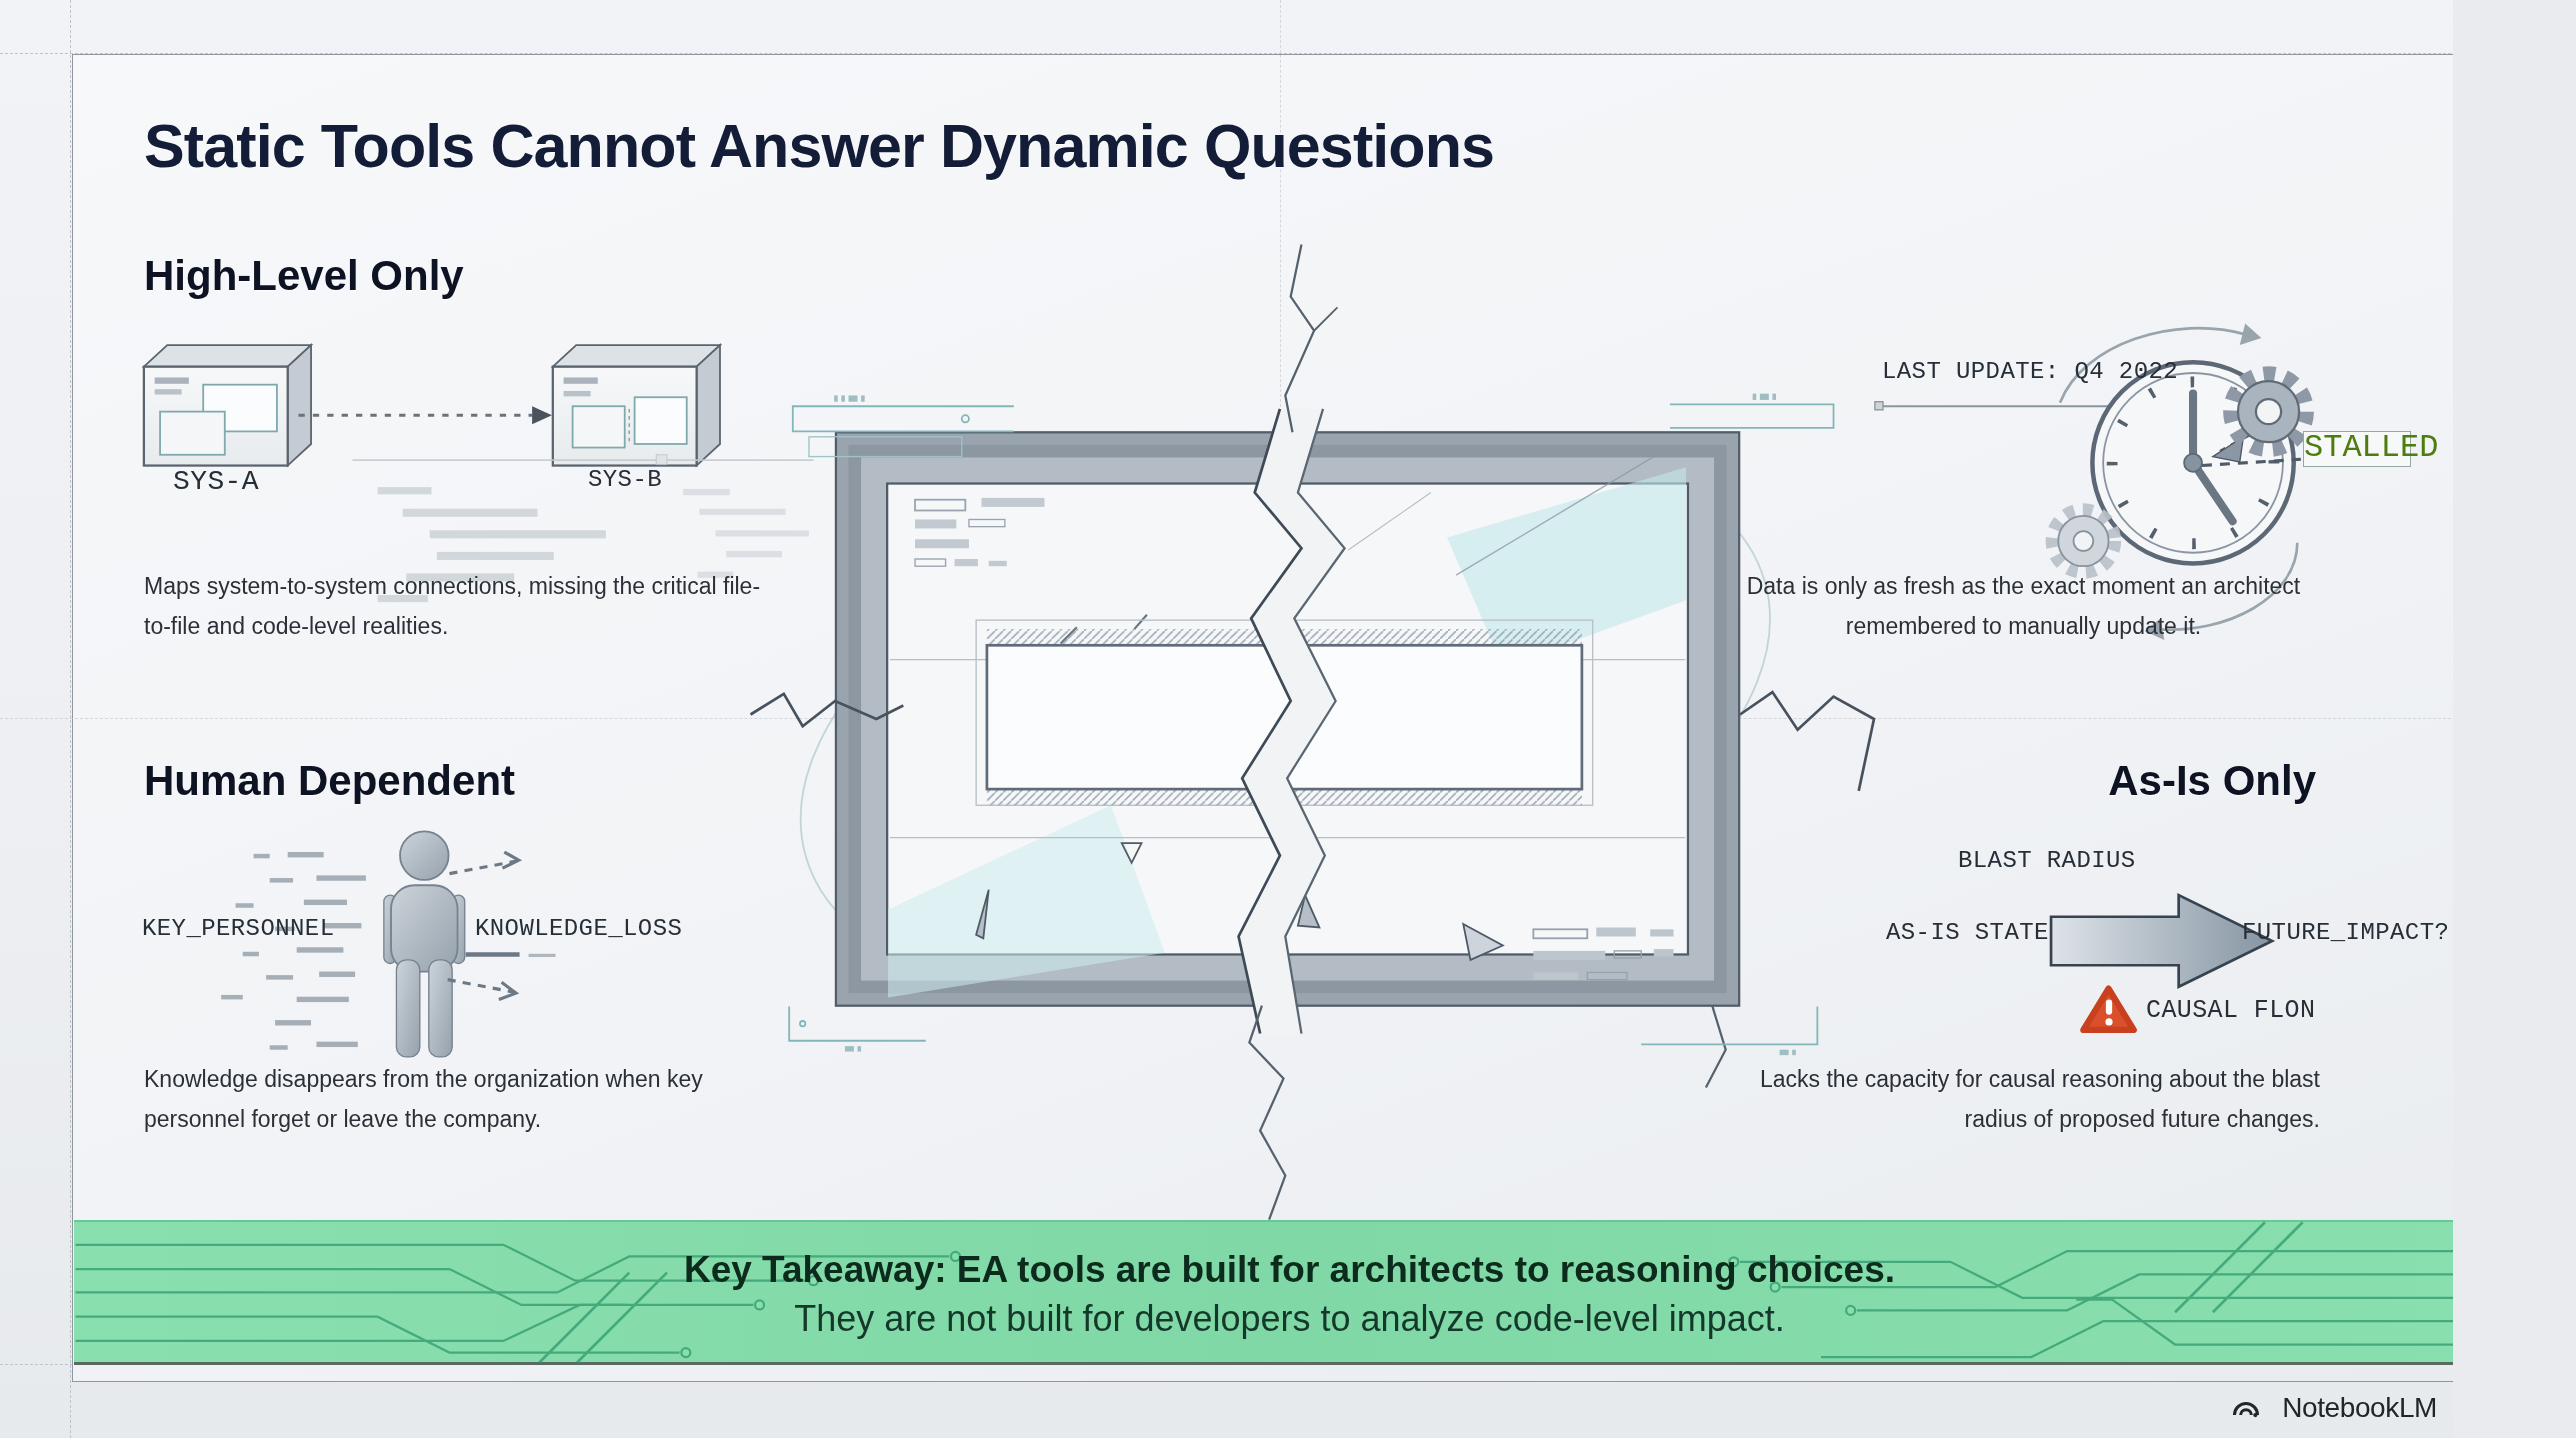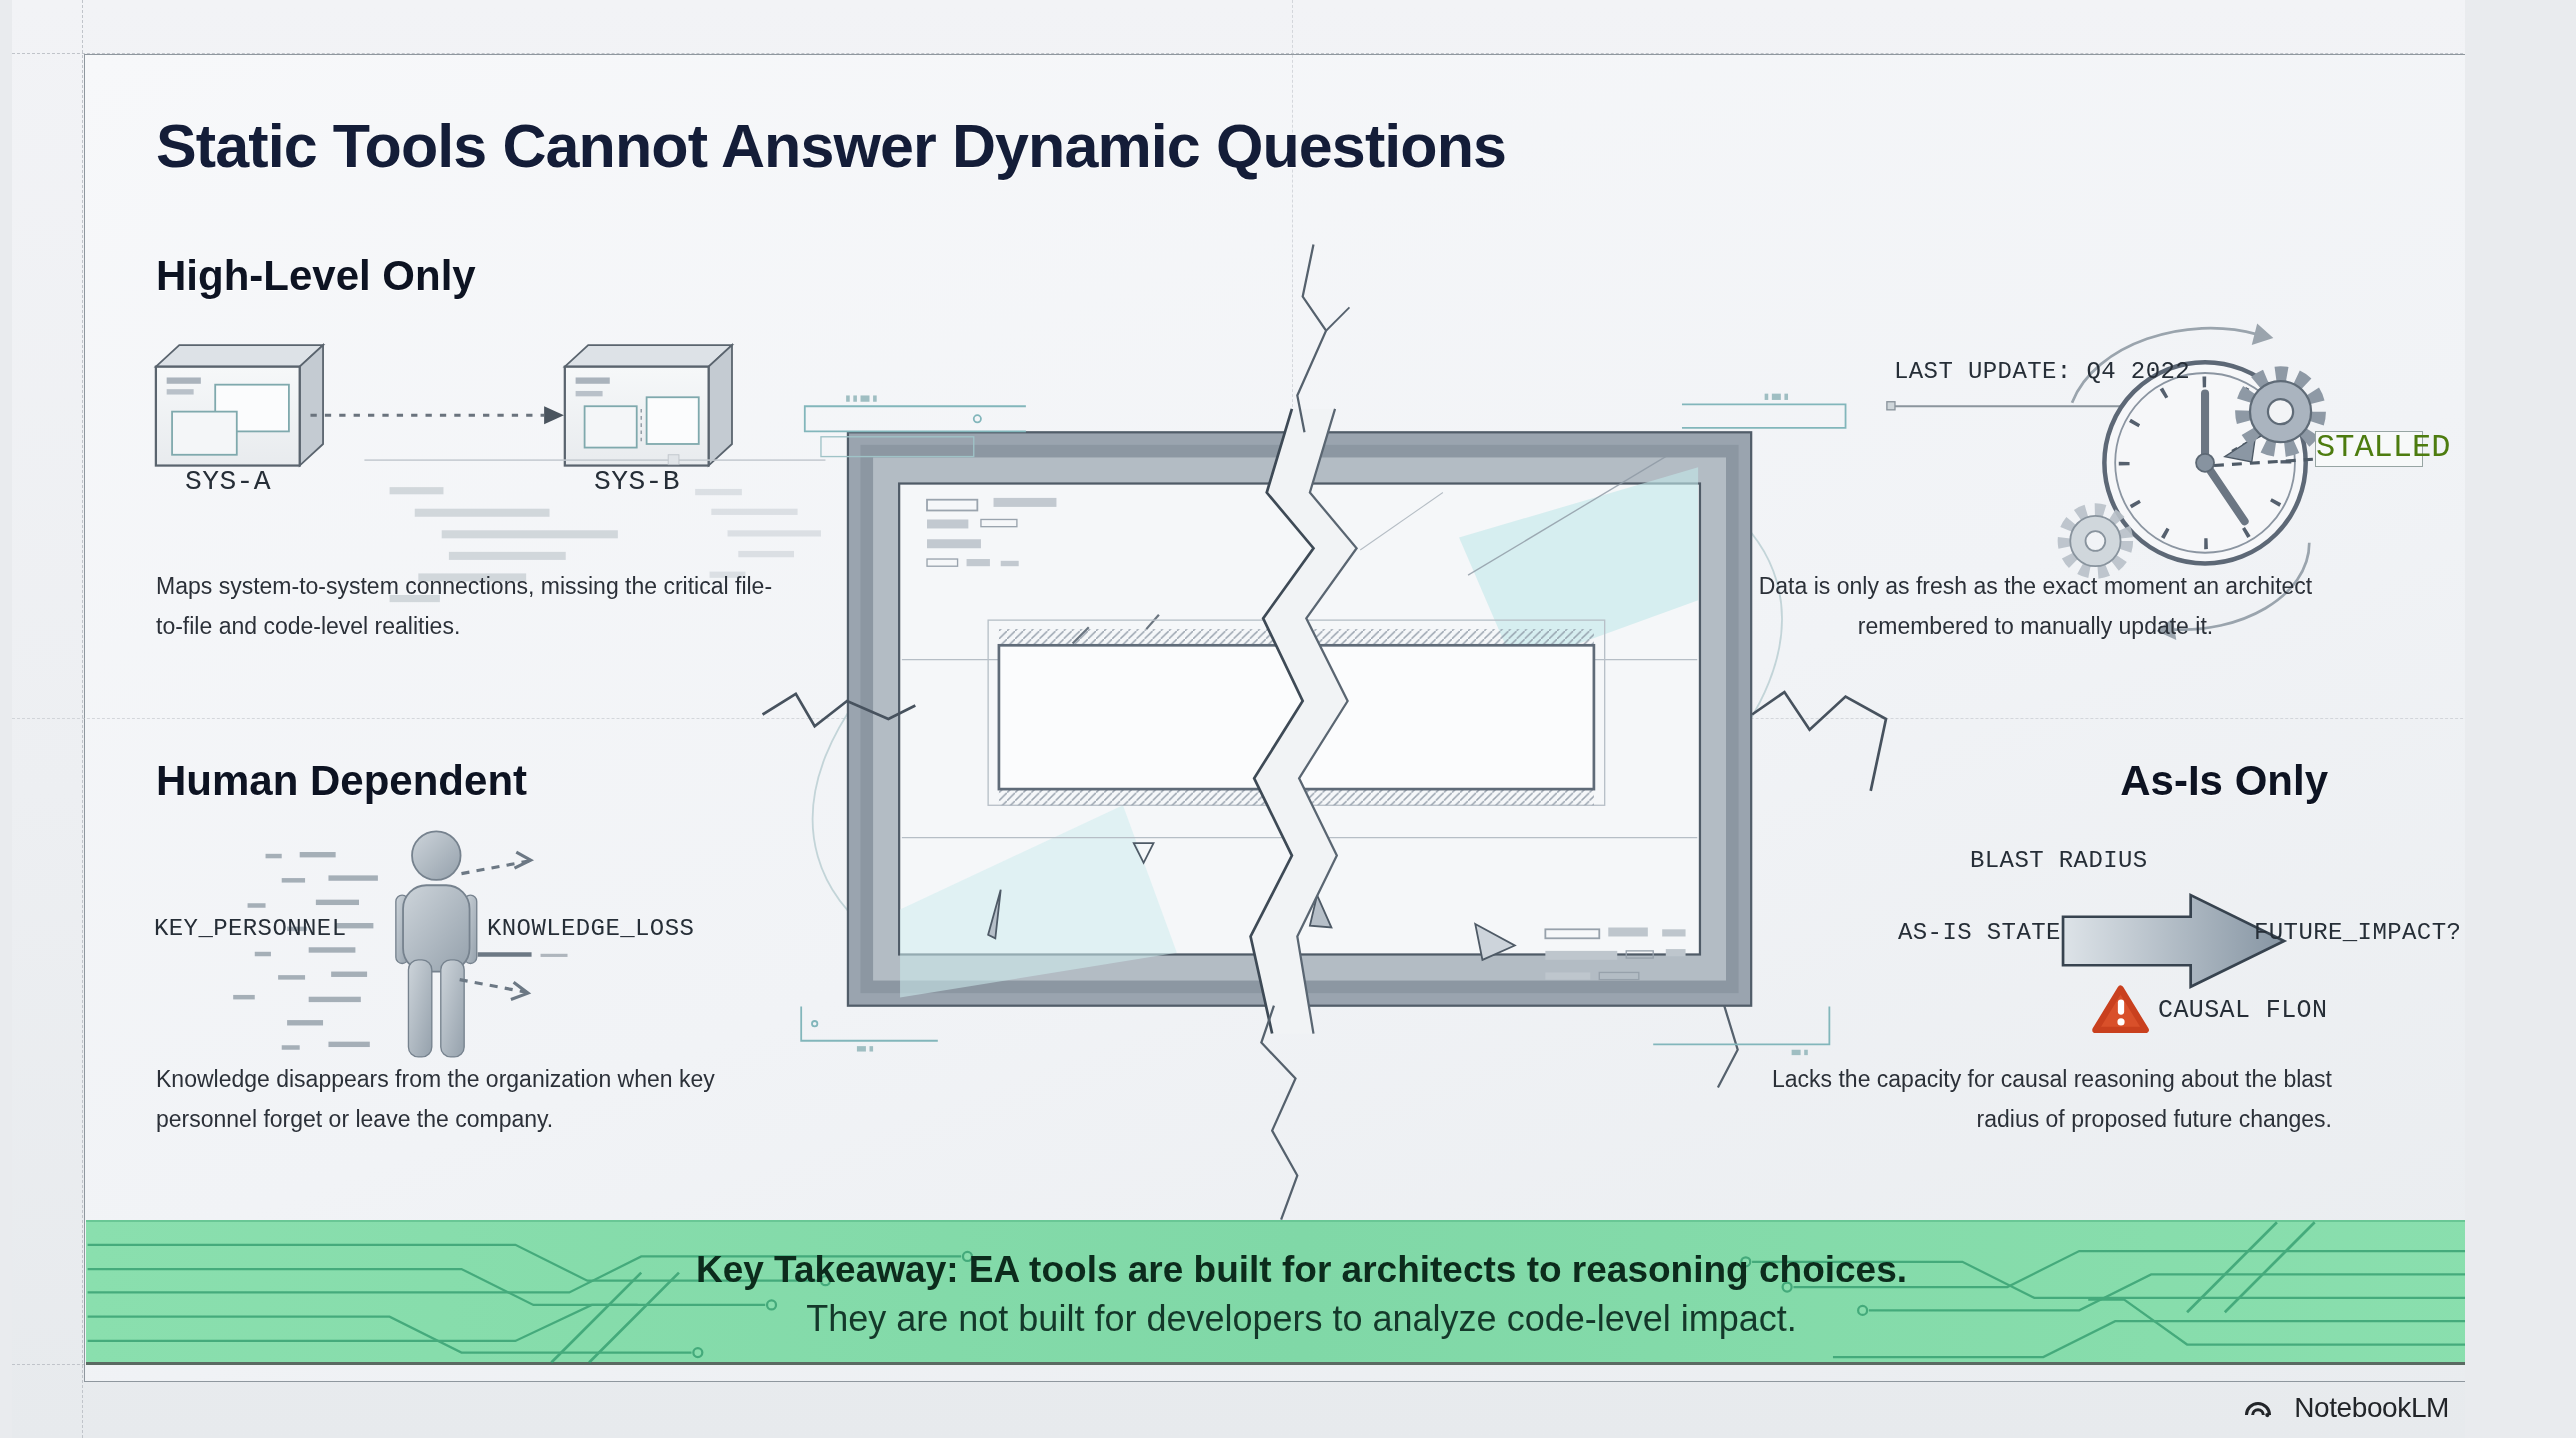--- a/index.html
+++ b/index.html
@@ -1,18 +1,18 @@
 <!DOCTYPE html>
 <html style="font-size:14.4px"><head>
 <meta charset="utf-8">
 <style>
   html,body{margin:0;padding:0;background:#e9ebee;}
   .page{position:relative;width:2453px;height:1438px;overflow:hidden;
         background:linear-gradient(180deg,#f2f3f6 0%,#edeff2 55%,#e7eaed 100%);
-        font-family:"Liberation Sans",sans-serif;margin-left:12px;}
+        font-family:"Liberation Sans",sans-serif;}
   
   .guide{position:absolute;z-index:0;}
   .guide.v{border-left:1.8px dashed #c0c4ca;width:0;}
   .guide.h{border-top:1.8px dashed #c0c4ca;height:0;}
   .guide.faint{opacity:.6;z-index:2;}
   
   .frame{position:absolute;left:72px;top:54px;width:2434px;height:1328px;z-index:1;
          border:1.8px solid #8f979e;box-sizing:border-box;
          background:linear-gradient(160deg,#f7f8fa 0%,#f1f3f6 55%,#e9ecef 100%);}
   
@@ -308,21 +308,21 @@
     </g>
   </svg>
 
   <div class="title">Static Tools Cannot Answer Dynamic Questions</div>
 
   <div class="h2" style="left:144px;top:252px;">High-Level Only</div>
   <div class="h2" style="left:144px;top:757px;">Human Dependent</div>
   <div class="h2" style="right:137px;top:757px;">As-Is Only</div>
 
   <div class="mono" style="left:144px;top:466px;width:144px;text-align:center;font-size:28px;">SYS-A</div>
-  <div class="mono" style="left:553px;top:466px;width:144px;text-align:center;font-size:28px;">SYS-B</div>
+  <div class="mono" style="left:553px;top:466px;width:144px;text-align:center;font-size:24px;">SYS-B</div>
 
   <div class="body-text" style="left:144px;top:566px;width:629px;">Maps system-to-system connections, missing the critical file-to-file and code-level realities.</div>
   <div class="body-text" style="right:133px;top:566px;width:593px;text-align:center;">Data is only as fresh as the exact moment an architect remembered to manually update it.</div>
   <div class="body-text" style="left:144px;top:1059px;width:647px;">Knowledge disappears from the organization when key personnel forget or leave the company.</div>
   <div class="body-text" style="right:133px;top:1059px;width:575px;text-align:right;">Lacks the capacity for causal reasoning about the blast radius of proposed future changes.</div>
 
   <div class="mono" style="left:1882px;top:358px;">LAST UPDATE: Q4 2022</div>
   <div class="stalled">STALLED</div>
 
   <div class="mono" style="left:142px;top:915px;">KEY_PERSONNEL</div>

